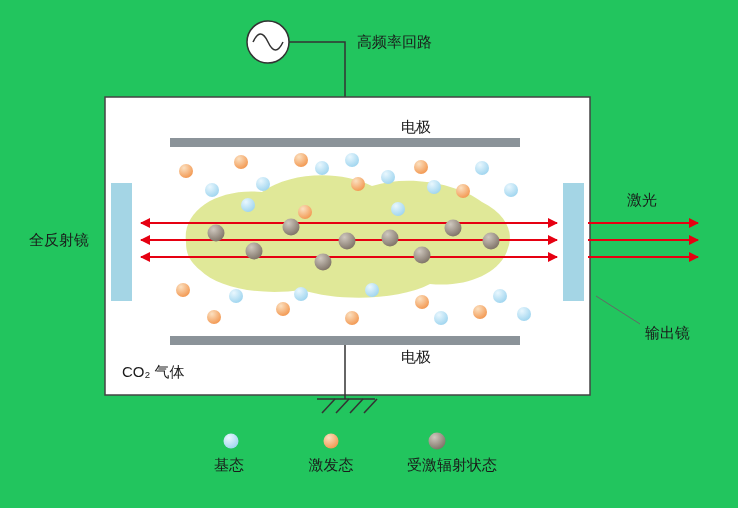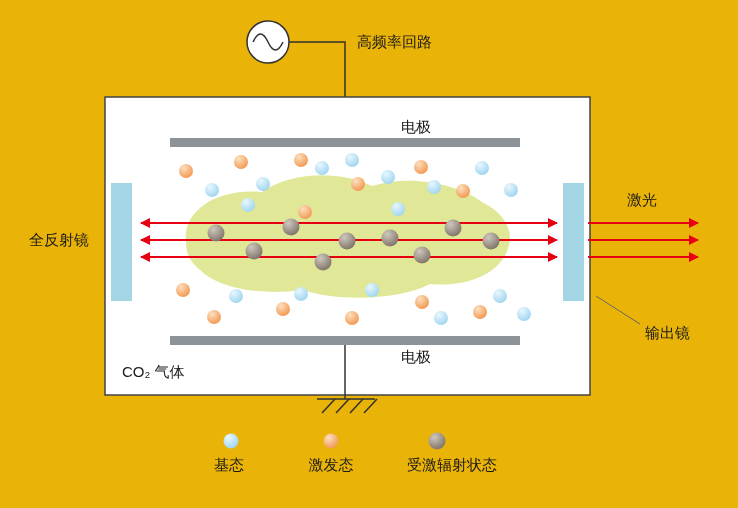--- a/index.html
+++ b/index.html
@@ -1,16 +1,16 @@
 <!DOCTYPE html>
 <html><head>
 <meta charset="utf-8">
 <style>
   html,body{margin:0;padding:0;background:#fff;}
-  .stage{position:relative;width:738px;height:508px;background:#eab308;overflow:hidden;
+  .stage{position:relative;width:738px;height:508px;background:#22c55e;overflow:hidden;
          font-family:"Liberation Sans",sans-serif;}
   svg{display:block;}
   svg text{font-family:"Liberation Sans",sans-serif;font-size:15px;fill:#1a1a1a;}
   .ink{stroke:#333;stroke-width:1.5;fill:none;}
   .thin{stroke:#666;stroke-width:1;fill:none;}
 </style>
 </head>
 <body>
 
 <div class="stage">

